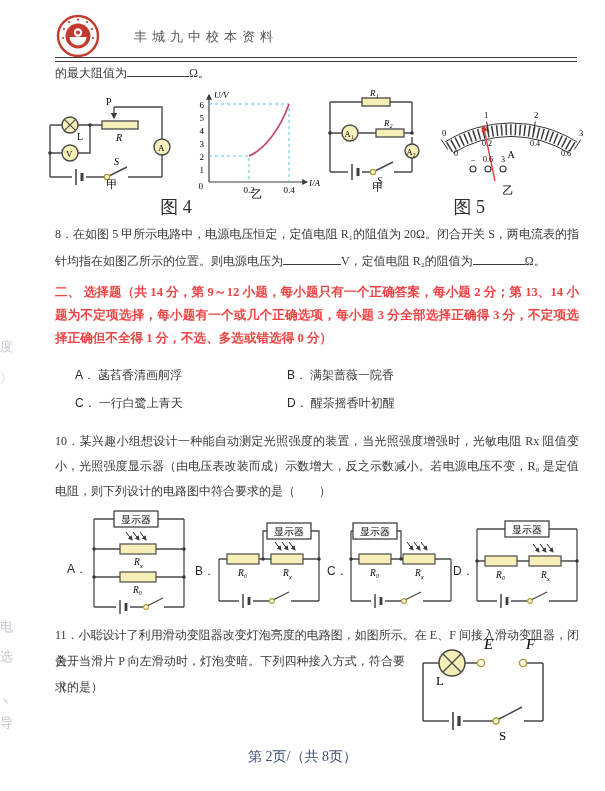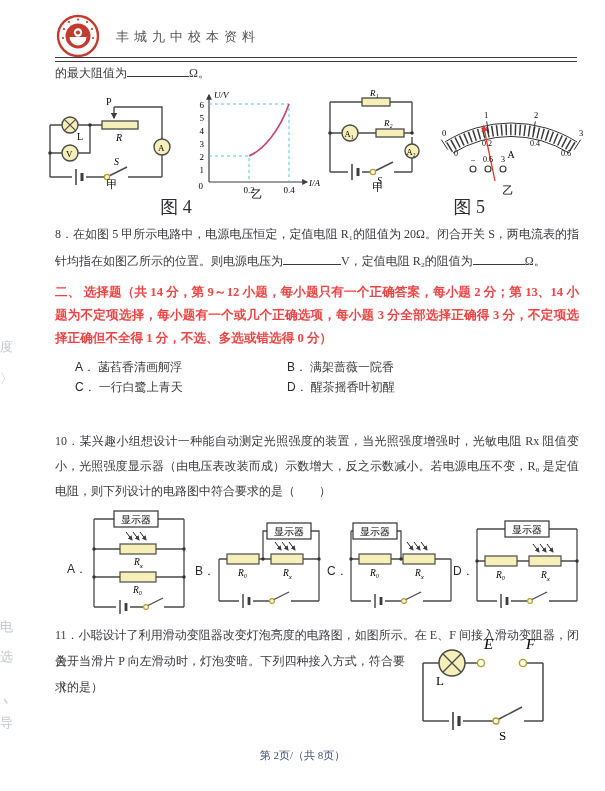--- a/index.html
+++ b/index.html
@@ -2,29 +2,29 @@
 <html><head>
 <meta charset="utf-8">
 <style>
   html,body{margin:0;padding:0;background:#e8e8e8;}
   .page{position:relative;width:605px;height:791px;background:#ffffff;overflow:hidden;
         font-family:"Liberation Serif","DejaVu Serif",serif;color:#3a3a3e;}
   .abs{position:absolute;}
   .txt{font-size:12px;line-height:26px;text-align:justify;}
   .blank{display:inline-block;border-bottom:1px solid #3a3a3e;height:12px;vertical-align:baseline;}
   .ghost{position:absolute;left:0px;color:#c3c7ce;font-size:13px;width:15px;overflow:hidden;}
-  .hdr-title{font-size:13px;letter-spacing:5px;color:#55555a;}
+  .hdr-title{font-size:13px;letter-spacing:5px;color:#55555a;margin-left:18px;}
   .dline{position:absolute;left:55px;top:57px;width:522px;height:3px;
          border-top:1.6px solid #3c3c40;border-bottom:0.8px solid #3c3c40;}
   .sec-bold{font-weight:700;color:#ef4444;font-size:12.6px;line-height:23px;text-align:justify;}
-  .q9row{display:flex;padding-left:20px;margin-top:4px;}
+  .q9row{display:flex;padding-left:20px;margin-top:12px;}
   .q9c1{width:212px;}
   .optlabel{font-size:12px;color:#2a2a2e;font-family:"Liberation Sans","DejaVu Sans",sans-serif;}
   .cap{font-size:18px;color:#2e2e32;}
-  .footer{font-size:11px;color:#3d4f73;width:605px;text-align:center;}
+  .footer{font-size:14px;color:#3d4f73;width:605px;text-align:center;}
   svg{display:block;}
   svg text{font-family:"Liberation Serif","DejaVu Serif",serif;}
 </style>
 </head>
 <body>
 
 <div class="page">
 
   <svg width="0" height="0" style="position:absolute">
     <defs>

